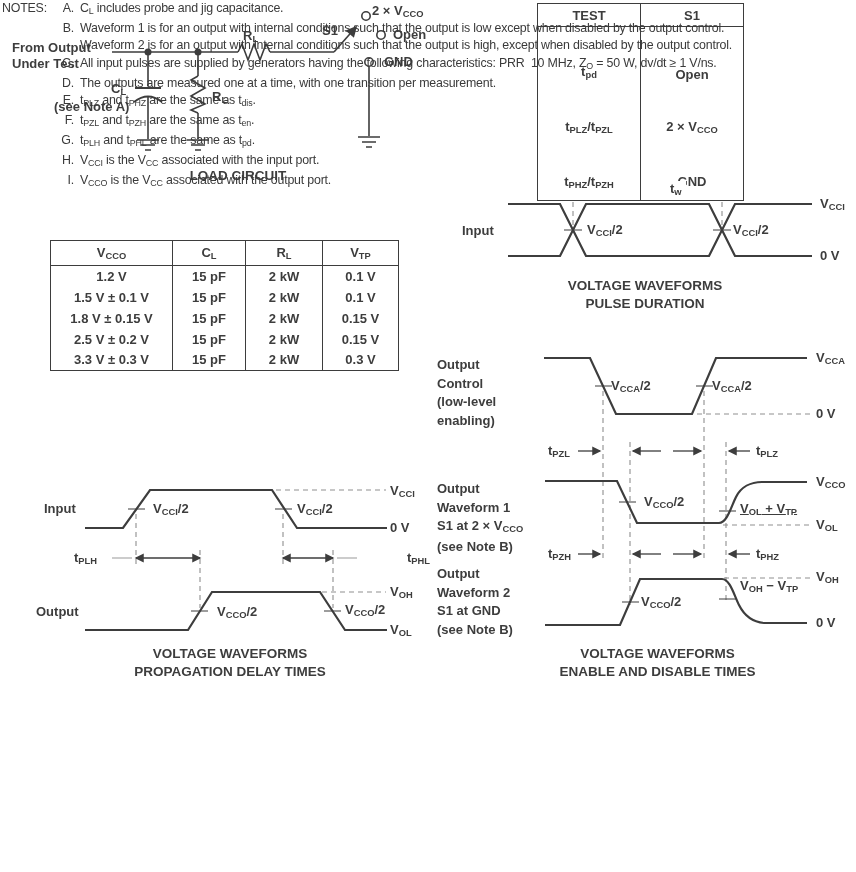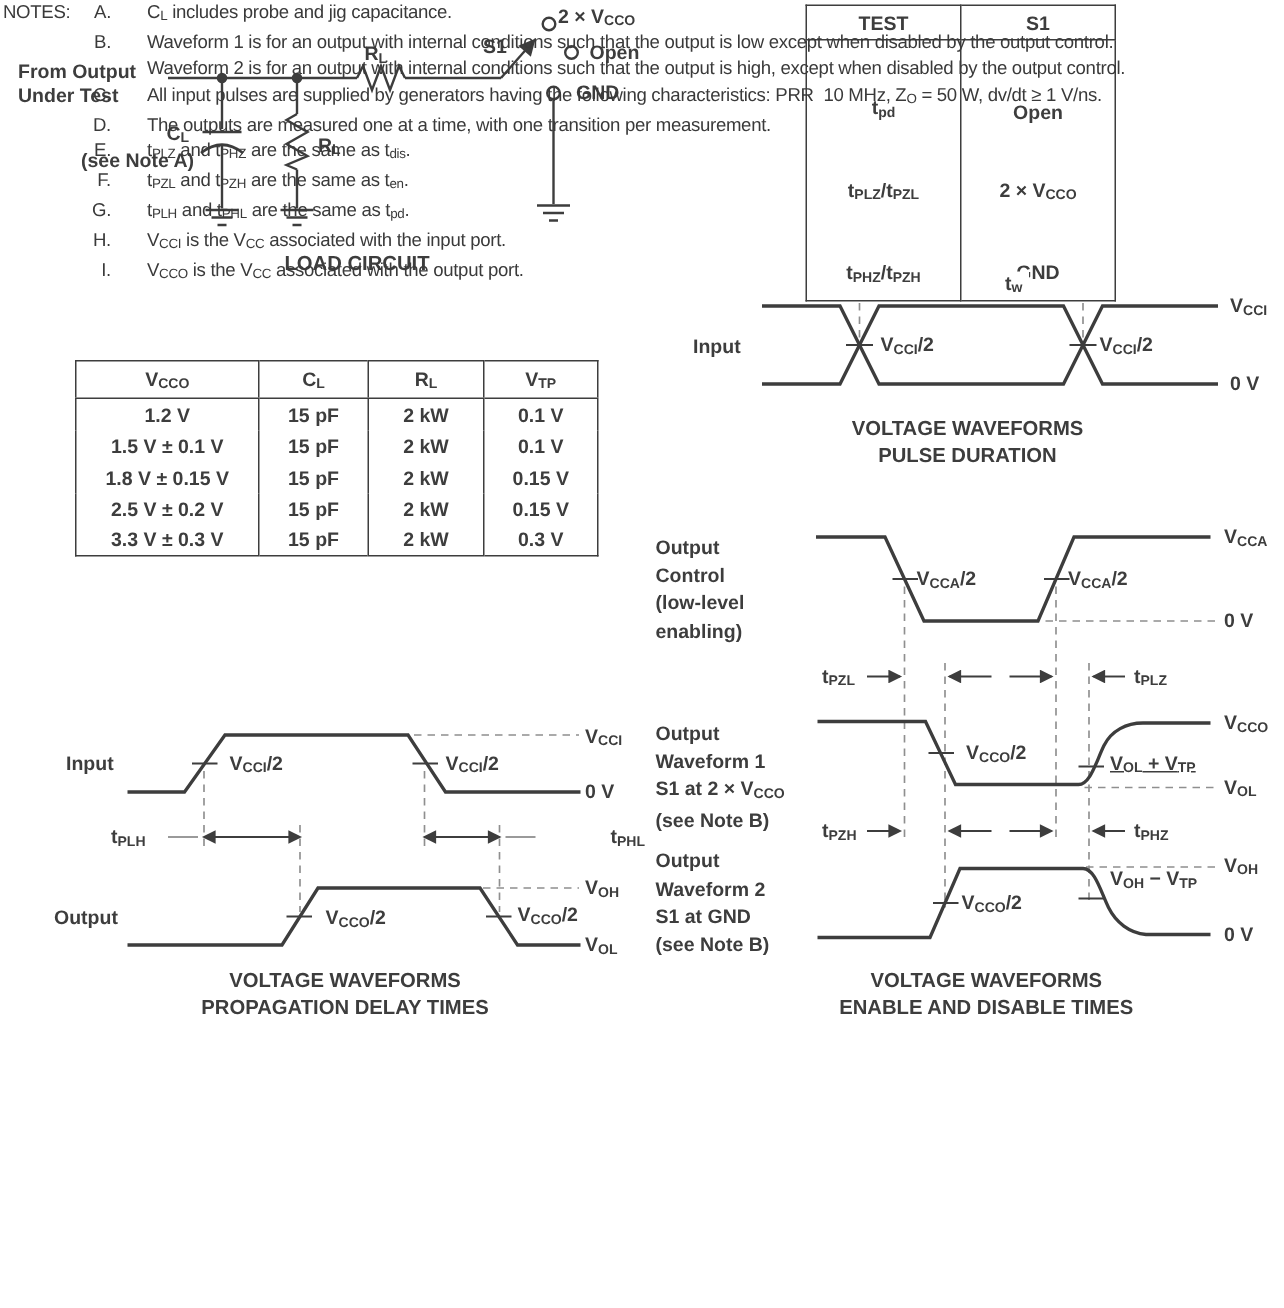--- a/index.html
+++ b/index.html
@@ -23,21 +23,21 @@
   .tbl.test .ln { line-height:20.5px;margin-top:32px; }
   .tbl.load { border:1.8px solid #3d3d3d; }
   .tbl.load th { border-bottom:1.8px solid #3d3d3d; height:25px; }
   .tbl.load th + th, .tbl.load td + td { border-left:1.6px solid #3d3d3d; }
   .tbl.load td { height:21px; padding:0; }
   .notes { position:absolute; left:0; top:703; width:856px; font-size:12.4px;
            letter-spacing:-0.2px; line-height:17.4px; color:#3a3a3a; }
   .notes-title { position:absolute; left:2px; top:0; }
   .note-row { display:flex; }
   .note-letter { flex:0 0 74px; text-align:right; }
-  .note-text { margin-left:24px; }
+  .note-text { margin-left:6px; }
   .note-text div { white-space:nowrap; }
 </style>
 </head>
 <body>
 
 <div id="canvas">
 
   <svg class="wires" width="856" height="872" viewBox="0 0 856 872">
     <defs>
       <marker id="ah" viewBox="0 0 10 10" refX="8.5" refY="5" markerWidth="8.5" markerHeight="7" orient="auto-start-reverse">

